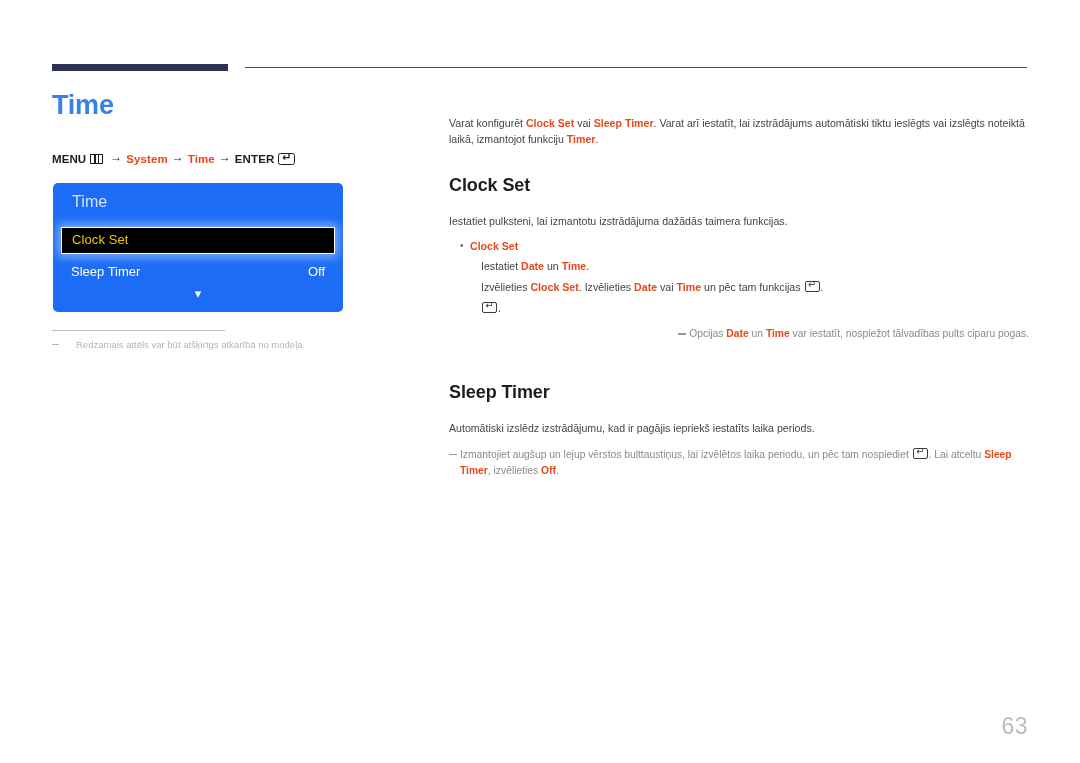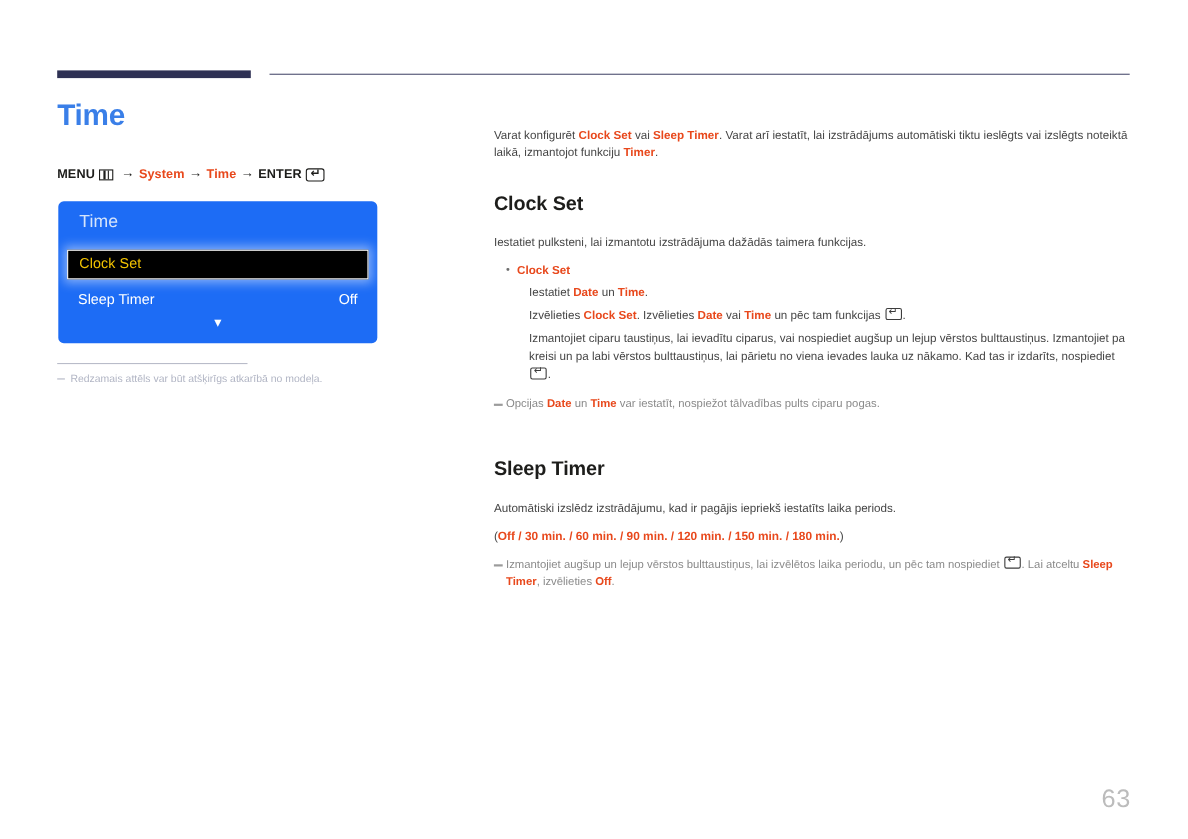--- a/index.html
+++ b/index.html
@@ -187,21 +187,21 @@
   }
   .foot-note {
     position: absolute;
     left: 52px;
     top: 338px;
     width: 320px;
     font-size: 9.5px;
     color: #b1b5c4;
     line-height: 1.4;
     display: flex;
-    gap: 5px;
+    gap: 17px;
   }
   .foot-note .dash {
     display: inline-block;
     width: 7px;
     height: 1.2px;
     background: #b1b5c4;
     margin-top: 6px;
     flex: 0 0 auto;
   }
 
@@ -253,20 +253,21 @@
   }
   .sub-p {
     margin: 0 0 4px 32px;
     font-size: 10.6px;
     line-height: 1.6;
     color: #454545;
   }
   .note-row {
     display: flex;
     margin: 10px 0 0 0;
+    justify-content: flex-end;
   }
   .note-dash {
     flex: 0 0 11px;
     margin-top: 7px;
   }
   .note-dash i {
     display: block;
     width: 8px;
     height: 1.3px;
     background: #9b9b9b;
@@ -372,33 +373,32 @@
 
   <div class="bullet-row">
     <span class="bullet-dot">•</span>
     <span class="bullet-label">Clock Set</span>
   </div>
 
   <p class="sub-p"><span>Iestatiet </span><span class="r">Date</span><span> un </span><span class="r">Time</span><span>.</span></p>
 
   <p class="sub-p"><span>Izvēlieties </span><span class="r">Clock Set</span><span>. Izvēlieties </span><span class="r">Date</span><span> vai </span><span class="r">Time</span><span> un pēc tam funkcijas </span><span class="ic-enter-sm"><span class="ret">↵</span></span><span>.</span></p>
 
-  <p class="sub-p"><span>Izmantojiet ciparu taustiņus, lai ievadītu ciparus, vai nospiediet augšup un lejup vērstos bulttaustiņus. Izmantojiet pa kreisi un pa labi vērstos bulttaustiņus, lai pārietu no viena ievades lauka uz nākamo. Kad tas ir izdarīts, nospiediet </span><span class="ic-enter-sm"><span class="ret">↵</span></span><span>.</span></p>
+  <p class="sub-p"><span class="ic-enter-sm"><span class="ret">↵</span></span><span>.</span></p>
 
   <div class="note-row">
     <span class="note-dash">
         <i></i>
       </span>
     <span class="note-text"><span>Opcijas </span><span class="hl">Date</span><span> un </span><span class="hl">Time</span><span> var iestatīt, nospiežot tālvadības pults ciparu pogas.</span></span>
   </div>
 
   <h2 class="sec-h second">Sleep Timer</h2>
   <p class="p">Automātiski izslēdz izstrādājumu, kad ir pagājis iepriekš iestatīts laika periods.</p>
 
-  <p class="opt-line"><span>(</span><b>Off / 30 min. / 60 min. / 90 min. / 120 min. / 150 min. / 180 min.</b><span>)</span></p>
 
   <div class="note-row">
     <span class="note-dash">
         <i></i>
       </span>
     <span class="note-text"><span>Izmantojiet augšup un lejup vērstos bulttaustiņus, lai izvēlētos laika periodu, un pēc tam nospiediet </span><span class="ic-enter-sm"><span class="ret">↵</span></span><span>. Lai atceltu </span><span class="hl">Sleep Timer</span><span>, izvēlieties </span><span class="hl">Off</span><span>.</span></span>
   </div>
 
 </div>
 

